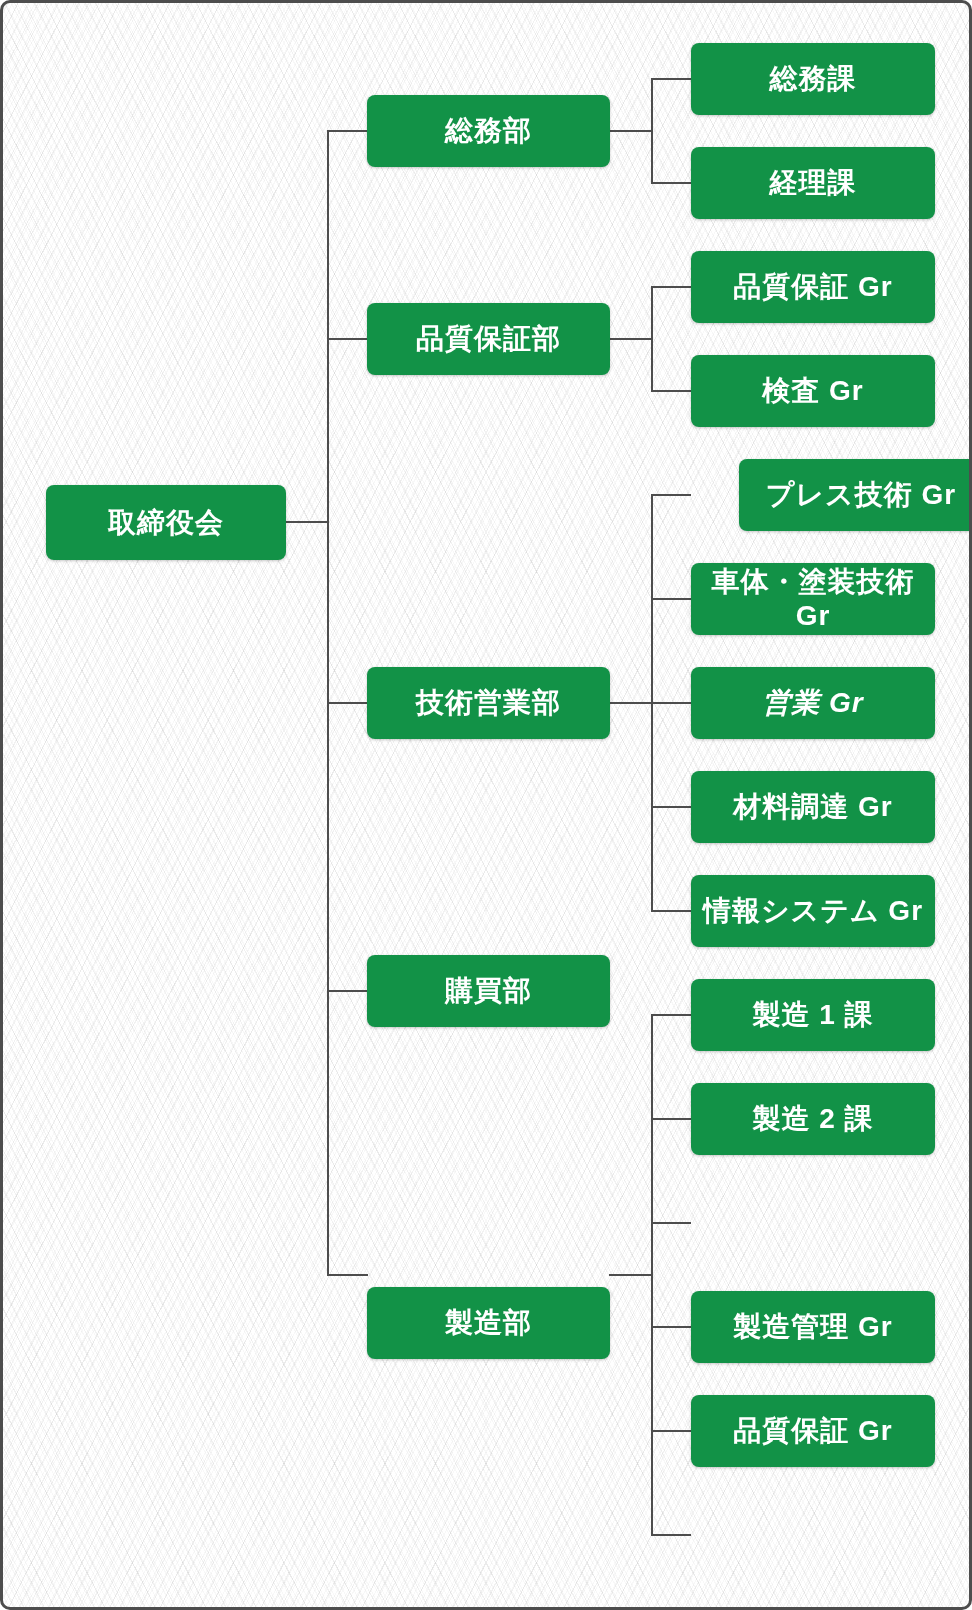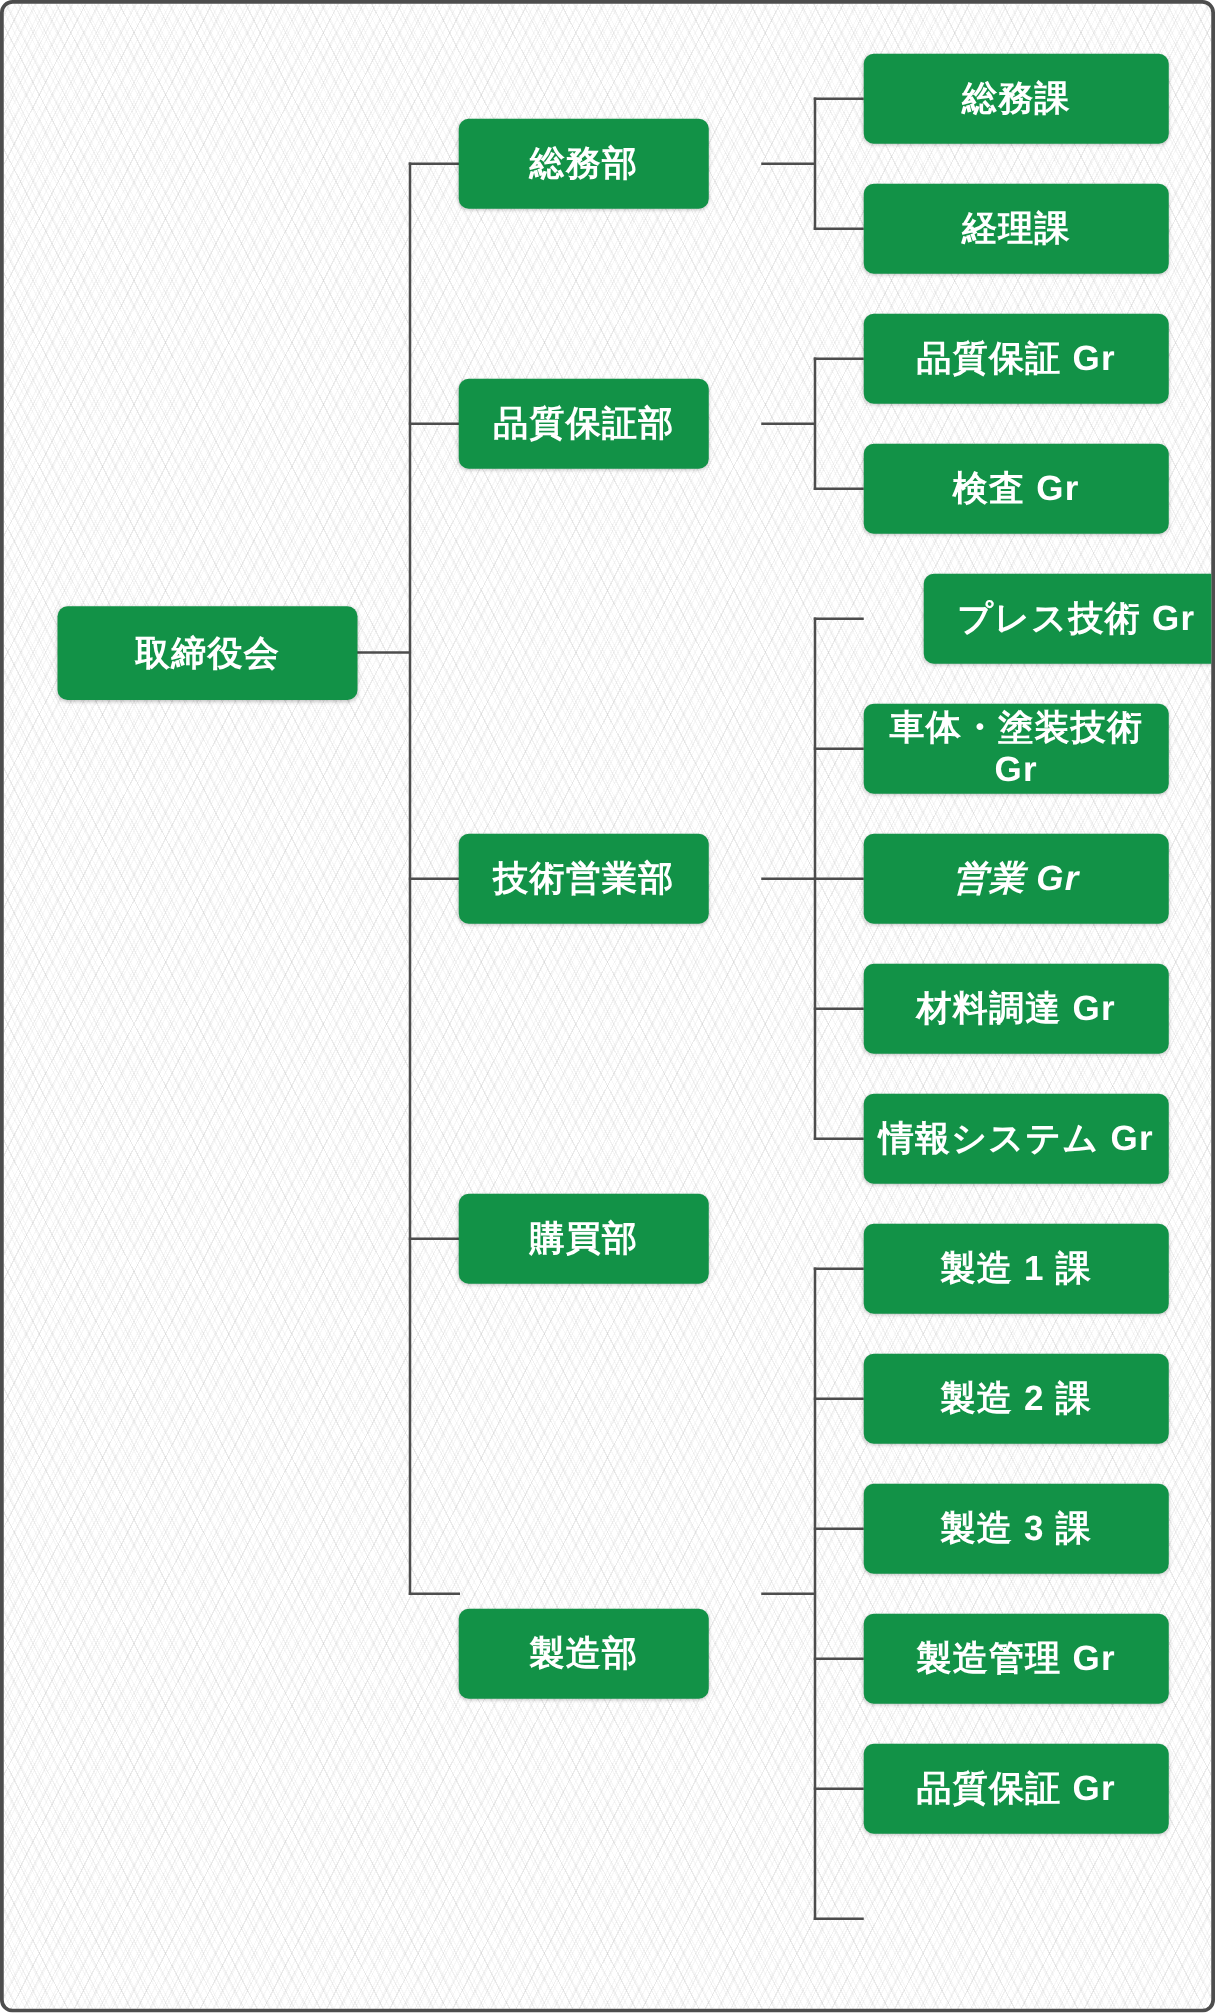--- a/index.html
+++ b/index.html
@@ -30,21 +30,21 @@
     position:absolute;
     background:var(--green);
     color:var(--box-text);
     border-radius:8px;
     display:flex;align-items:center;justify-content:center;
     font-weight:bold;font-size:28px;letter-spacing:1px;
     text-align:center;line-height:1.2;
     box-shadow:0 1px 3px rgba(0,0,0,0.22);
   }
   .root{left:43px;top:482px;width:240px;height:75px;}
-  .dept{left:364px;width:200px;height:72px;}
+  .dept{left:364px;width:243px;height:72px;}
   .child{left:688px;width:244px;height:72px;}
 </style>
 </head>
 <body>
 
 <div class="canvas">
 
   <div class="line h" style="left:282px;top:518px;width:43px;"></div>
 
   <div class="line v" style="left:324px;top:127px;height:1146px;"></div>
@@ -93,17 +93,16 @@
   <div class="box child" style="top:144px;">経理課</div>
   <div class="box child" style="top:248px;">品質保証 Gr</div>
   <div class="box child" style="top:352px;">検査 Gr</div>
   <div class="box child" style="top:456px;margin-left:48px;">プレス技術 Gr</div>
   <div class="box child" style="top:560px;">車体・塗装技術 Gr</div>
   <div class="box child" style="top:664px;font-style:italic;">営業 Gr</div>
   <div class="box child" style="top:768px;">材料調達 Gr</div>
   <div class="box child" style="top:872px;">情報システム Gr</div>
   <div class="box child" style="top:976px;">製造 1 課</div>
   <div class="box child" style="top:1080px;">製造 2 課</div>
-  <div class="box child" style="top:1184px;">製造 3 課</div>
   <div class="box child" style="top:1288px;">製造管理 Gr</div>
   <div class="box child" style="top:1392px;">品質保証 Gr</div>
 
 </div>
 
 </body></html>

